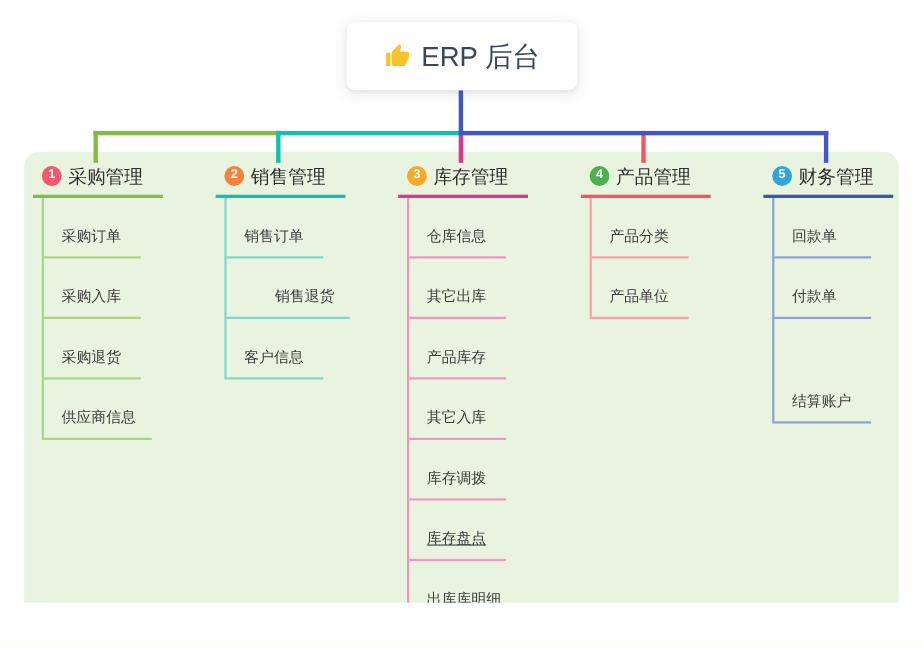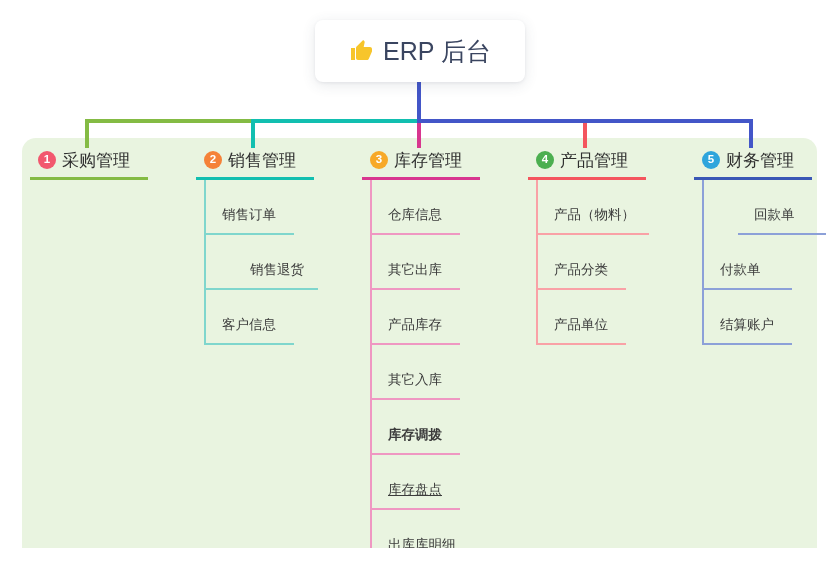--- a/index.html
+++ b/index.html
@@ -103,20 +103,26 @@
     <div class="cline" style="left: 749px; top: 119px; width: 4px; height: 29px; background: rgb(67, 86, 200);"></div>
     <div class="cline" style="left: 417px; top: 82px; width: 4px; height: 41px; background: rgb(67, 86, 200);"></div>
     <div class="cline" style="left: 85px; top: 119px; width: 170px; height: 4px; background: rgb(132, 187, 68);"></div>
     <div class="cline" style="left: 251px; top: 119px; width: 170px; height: 4px; background: rgb(18, 191, 176);"></div>
     <div class="cline" style="left: 417px; top: 119px; width: 336px; height: 4px; background: rgb(67, 86, 200);"></div>
   <div class="branch" style="left: 30px;">
     <div class="branch-title" style="border-bottom-color: rgb(132, 187, 68);">
       <span class="badge" style="background: rgb(242, 88, 110);">1</span>
       <span class="branch-title-label">采购管理</span>
     </div>
+    <div class="branch-items" style="border-left-color: rgb(171, 213, 132);">
+        <div class="item" style="border-bottom-color: rgb(171, 213, 132);">采购订单</div>
+        <div class="item" style="border-bottom-color: rgb(171, 213, 132);">采购入库</div>
+        <div class="item" style="border-bottom-color: rgb(171, 213, 132);">采购退货</div>
+        <div class="item" style="border-bottom-color: rgb(171, 213, 132);">供应商信息</div>
+      </div>
   </div>
 
   <div class="branch" style="left: 196px;">
     <div class="branch-title" style="border-bottom-color: rgb(18, 191, 176);">
       <span class="badge" style="background: rgb(245, 130, 56);">2</span>
       <span class="branch-title-label">销售管理</span>
     </div>
     <div class="branch-items" style="border-left-color: rgb(127, 214, 205);">
         <div class="item" style="border-bottom-color: rgb(127, 214, 205);">销售订单</div>
         <div class="item" style="border-bottom-color: rgb(127, 214, 205); padding-left: 44px;">销售退货</div>
@@ -127,42 +133,41 @@
   <div class="branch" style="left: 362px;">
     <div class="branch-title" style="border-bottom-color: rgb(216, 54, 143);">
       <span class="badge" style="background: rgb(247, 169, 40);">3</span>
       <span class="branch-title-label">库存管理</span>
     </div>
     <div class="branch-items" style="border-left-color: rgb(239, 151, 194);">
         <div class="item" style="border-bottom-color: rgb(239, 151, 194);">仓库信息</div>
         <div class="item" style="border-bottom-color: rgb(239, 151, 194);">其它出库</div>
         <div class="item" style="border-bottom-color: rgb(239, 151, 194);">产品库存</div>
         <div class="item" style="border-bottom-color: rgb(239, 151, 194);">其它入库</div>
-        <div class="item" style="border-bottom-color: rgb(239, 151, 194); font-weight: bold;">库存调拨</div>
+        <div class="item" style="border-bottom-color: rgb(239, 151, 194);">库存调拨</div>
         <div class="item" style="border-bottom-color: rgb(239, 151, 194); text-decoration: underline;">库存盘点</div>
         <div class="item" style="border-bottom-color: rgb(239, 151, 194);">出库库明细</div>
       </div>
   </div>
 
   <div class="branch" style="left: 528px;">
     <div class="branch-title" style="border-bottom-color: rgb(244, 85, 94);">
       <span class="badge" style="background: rgb(76, 175, 80);">4</span>
       <span class="branch-title-label">产品管理</span>
     </div>
     <div class="branch-items" style="border-left-color: rgb(249, 161, 166);">
-        <div class="item" style="border-bottom-color: rgb(249, 161, 166);">产品（物料）</div>
         <div class="item" style="border-bottom-color: rgb(249, 161, 166);">产品分类</div>
         <div class="item" style="border-bottom-color: rgb(249, 161, 166);">产品单位</div>
       </div>
   </div>
 
   <div class="branch" style="left: 694px;">
     <div class="branch-title" style="border-bottom-color: rgb(58, 87, 181);">
       <span class="badge" style="background: rgb(47, 165, 220);">5</span>
       <span class="branch-title-label">财务管理</span>
     </div>
     <div class="branch-items" style="border-left-color: rgb(140, 160, 216);">
-        <div class="item" style="border-bottom-color: rgb(140, 160, 216); margin-left: 34px;">回款单</div>
+        <div class="item" style="border-bottom-color: rgb(140, 160, 216);">回款单</div>
         <div class="item" style="border-bottom-color: rgb(140, 160, 216);">付款单</div>
-        <div class="item" style="border-bottom-color: rgb(140, 160, 216);">结算账户</div>
+        <div class="item" style="border-bottom-color: rgb(140, 160, 216); margin-top: 40px;">结算账户</div>
       </div>
   </div>
 </div>
 
 </body></html>

